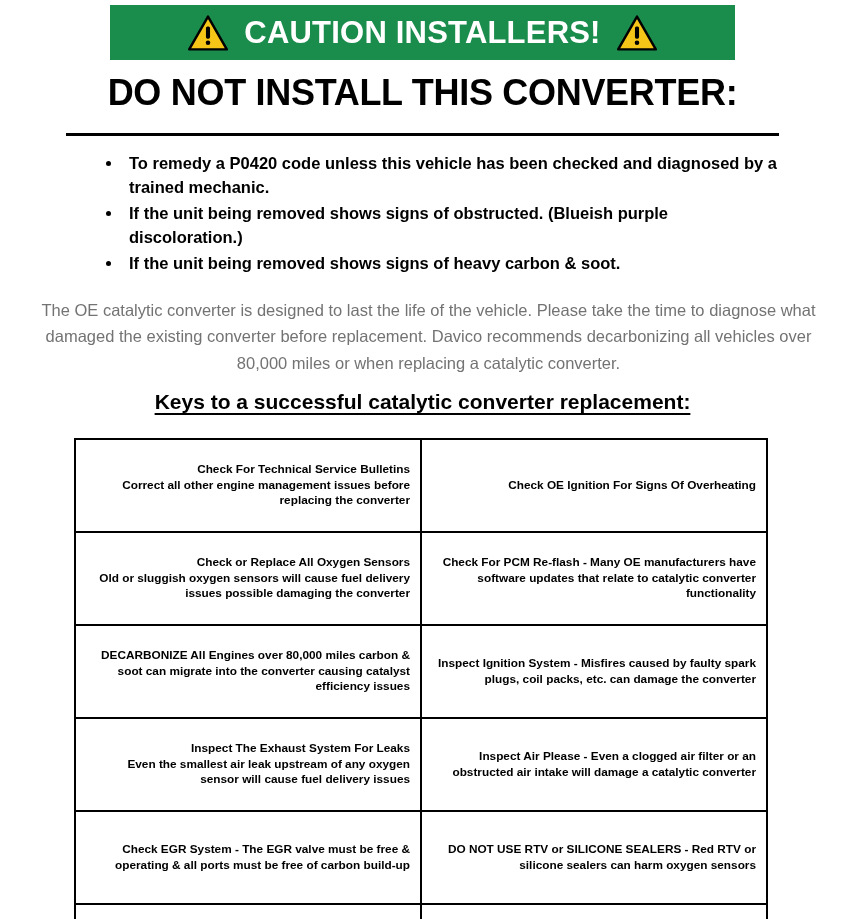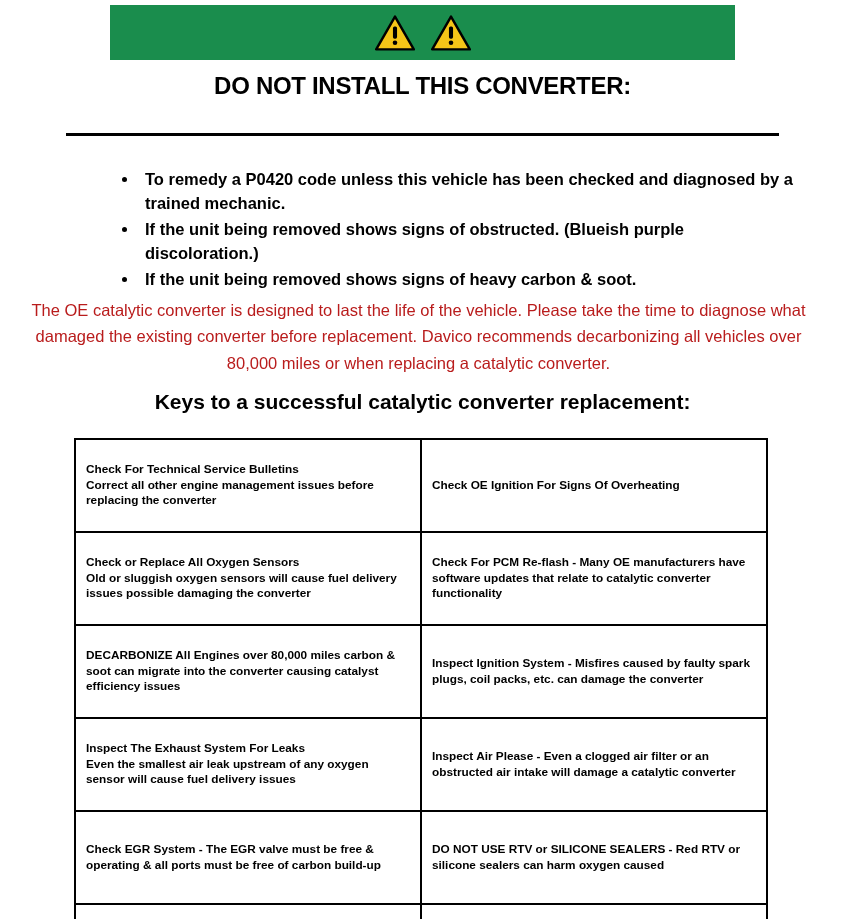--- a/index.html
+++ b/index.html
@@ -46,108 +46,110 @@
     display: block;
   }
 
   
   .headline {
     position: absolute;
     left: 0;
     top: 72px;
     width: 845px;
     text-align: center;
-    font-size: 24px;
+    font-size: 36px;
     font-weight: bold;
     letter-spacing: -0.3px;
   }
 
   .rule {
     position: absolute;
     left: 66px;
     top: 133px;
     width: 713px;
     height: 3px;
     background: #000000;
   }
 
   
   .bullets {
     position: absolute;
     left: 95px;
     top: 152px;
     width: 660px;
-    margin: 16px;
+    margin: 0;
     padding: 0 0 0 28px;
     list-style: disc;
   }
   .bullets li {
     font-size: 16.5px;
     font-weight: bold;
     line-height: 1.45;
     margin-bottom: 2px;
     padding-left: 6px;
   }
 
   
   .paragraph {
     position: absolute;
-    left: 10px;
+    left: 20px;
     top: 297px;
     width: 817px;
     text-align: center;
     font-size: 16.5px;
     line-height: 1.6;
-    color: #b91c1c;
+    color: #737373;
   }
 
   
   .keys-heading {
     position: absolute;
     left: 0;
     top: 390px;
     width: 845px;
     text-align: center;
     font-size: 21px;
     font-weight: bold;
+    text-decoration: underline;
     text-underline-offset: 4px;
   }
 
   
   .keys-table {
     position: absolute;
     left: 74px;
     top: 438px;
     width: 694px;
     border-collapse: collapse;
     table-layout: fixed;
   }
   .keys-table td {
     border: 2px solid #000000;
     width: 50%;
     height: 79px;
     padding: 6px 10px;
-    text-align: left;
+    text-align: right;
     vertical-align: middle;
     font-size: 11.8px;
     font-weight: bold;
     line-height: 1.35;
   }
 </style>
 </head>
 <body>
 
 <div class="page">
 
   <div class="caution-banner">
     <svg class="warn-icon" viewBox="0 0 48 44">
       <polygon points="24,2 47,42 1,42" fill="#f5c518" stroke="#000000" stroke-width="3" stroke-linejoin="round"></polygon>
       <rect x="21.5" y="14" width="5" height="15" rx="2" fill="#000000"></rect>
       <circle cx="24" cy="34" r="2.8" fill="#000000"></circle>
     </svg>
+    <div class="caution-text">CAUTION INSTALLERS!</div>
     <svg class="warn-icon" viewBox="0 0 48 44">
       <polygon points="24,2 47,42 1,42" fill="#f5c518" stroke="#000000" stroke-width="3" stroke-linejoin="round"></polygon>
       <rect x="21.5" y="14" width="5" height="15" rx="2" fill="#000000"></rect>
       <circle cx="24" cy="34" r="2.8" fill="#000000"></circle>
     </svg>
   </div>
 
   <div class="headline">DO NOT INSTALL THIS CONVERTER:</div>
 
   <div class="rule"></div>
@@ -175,21 +177,21 @@
       <tr>
         <td>DECARBONIZE All Engines over 80,000 miles carbon &amp; soot can migrate into the converter causing catalyst efficiency issues</td>
         <td>Inspect Ignition System - Misfires caused by faulty spark plugs, coil packs, etc. can damage the converter</td>
       </tr>
       <tr>
         <td>Inspect The Exhaust System For Leaks<br>Even the smallest air leak upstream of any oxygen sensor will cause fuel delivery issues</td>
         <td>Inspect Air Please - Even a clogged air filter or an obstructed air intake will damage a catalytic converter</td>
       </tr>
       <tr>
         <td>Check EGR System - The EGR valve must be free &amp; operating &amp; all ports must be free of carbon build-up</td>
-        <td>DO NOT USE RTV or SILICONE SEALERS - Red RTV or silicone sealers can harm oxygen caused</td>
+        <td>DO NOT USE RTV or SILICONE SEALERS - Red RTV or silicone sealers can harm oxygen sensors</td>
       </tr>
       <tr>
         <td>Check or Test Fuel System - Fuel pressure should remain constant after engine is shut off.  Leaking fuel injectors can damage the converter.</td>
         <td>Clear all codes,  Drive cycle test to reset all monitors, &amp; Complete the warranty card</td>
       </tr>
     </tbody>
   </table>
 
 </div>
 

